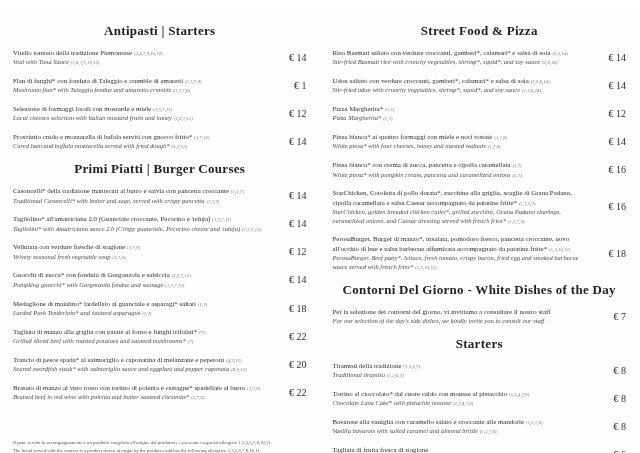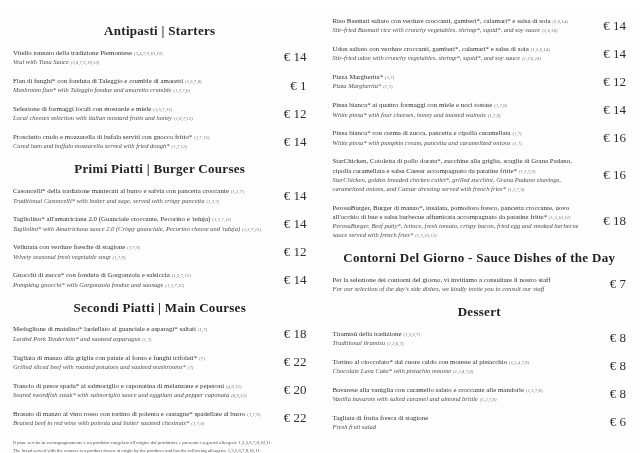--- a/index.html
+++ b/index.html
@@ -57,21 +57,21 @@
     color: #4d4d4d;
     margin-top: 1px;
   }
   .al {
     font-size: 4.6px;
     color: #6f6f6f;
     margin-left: 2px;
     letter-spacing: 0.1px;
   }
   .pr {
-    font-size: 13px;
+    font-size: 10px;
     color: #2e2e2e;
     white-space: nowrap;
     min-width: 26px;
     text-align: right;
     flex-shrink: 0;
   }
   .footnotes {
     position: absolute;
     left: 13px;
     bottom: 11px;
@@ -157,21 +157,20 @@
         <div class="item">
           <div class="txt">
             <div class="nm"><span>Gnocchi di zucca* con fonduta di Gorgonzola e salsiccia</span><span class="al">(1,3,7,12)</span></div>
             <div class="en"><span>Pumpking gnocchi* with Gorgonzola fondue and sausage</span><span class="al">(1,3,7,12)</span></div>
           </div>
           <div class="pr">€ 14</div>
         </div>
       </div>
 
       <div class="section">
-        <div class="section-title">Secondi Piatti | Main Courses</div>
 
         <div class="item">
           <div class="txt">
             <div class="nm"><span>Medaglione di maialino* lardellato al guanciale e asparagi* saltati</span><span class="al">(1,7)</span></div>
             <div class="en"><span>Larded Pork Tenderloin* and sauteed asparagus</span><span class="al">(1,7)</span></div>
           </div>
           <div class="pr">€ 18</div>
         </div>
 
         <div class="item">
@@ -196,20 +195,21 @@
             <div class="en"><span>Braised beef in red wine with polenta and butter sauteed chestnuts*</span><span class="al">(1,7,9)</span></div>
           </div>
           <div class="pr">€ 22</div>
         </div>
       </div>
     </div>
 
     <div class="col">
 
       <div class="section">
+        <div class="section-title">Street Food &amp; Pizza</div>
 
         <div class="item">
           <div class="txt">
             <div class="nm"><span>Riso Basmati saltato con verdure croccanti, gamberi*, calamari* e salsa di soia</span><span class="al">(2,6,14)</span></div>
             <div class="en"><span>Stir-fried Basmati rice with crunchy vegetables, shrimp*, squid*, and soy sauce</span><span class="al">(2,6,14)</span></div>
           </div>
           <div class="pr">€ 14</div>
         </div>
 
         <div class="item">
@@ -255,33 +255,33 @@
         <div class="item">
           <div class="txt">
             <div class="nm"><span>PerosaBurger, Burger di manzo*, insalata, pomodoro fresco, pancetta croccante, uovo all'occhio di bue e salsa barbecue affumicata accompagnato da patatine fritte*</span><span class="al">(1,3,10,12)</span></div>
             <div class="en"><span>PerosaBurger, Beef patty*, lettuce, fresh tomato, crispy bacon, fried egg and smoked barbecue sauce served with french fries*</span><span class="al">(1,3,10,12)</span></div>
           </div>
           <div class="pr">€ 18</div>
         </div>
       </div>
 
       <div class="section">
-        <div class="section-title">Contorni Del Giorno - Sauce Dishes of the Day</div>
+        <div class="section-title">Contorni Del Giorno - White Dishes of the Day</div>
 
         <div class="item">
           <div class="txt">
             <div class="nm"><span>Per la selezione dei contorni del giorno, vi invitiamo a consultare il nostro staff</span><span class="al"></span></div>
             <div class="en"><span>For our selection of the day's side dishes, we kindly invite you to consult our staff</span><span class="al"></span></div>
           </div>
           <div class="pr">€ 7</div>
         </div>
       </div>
 
       <div class="section">
-        <div class="section-title">Dessert</div>
+        <div class="section-title">Starters</div>
 
         <div class="item">
           <div class="txt">
             <div class="nm"><span>Tiramisù della tradizione</span><span class="al">(1,3,6,7)</span></div>
             <div class="en"><span>Traditional tiramisu</span><span class="al">(1,3,6,7)</span></div>
           </div>
           <div class="pr">€ 8</div>
         </div>
 
         <div class="item">

